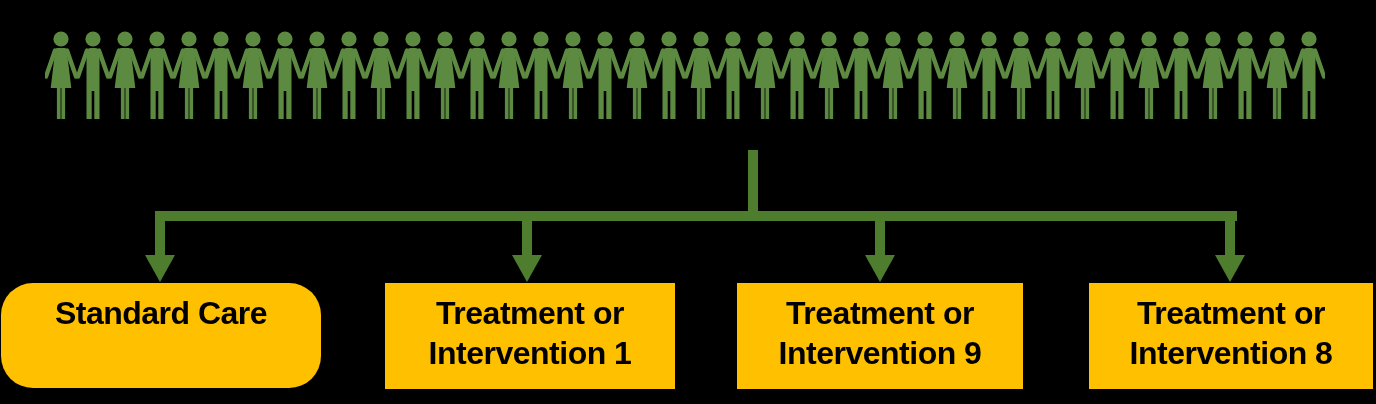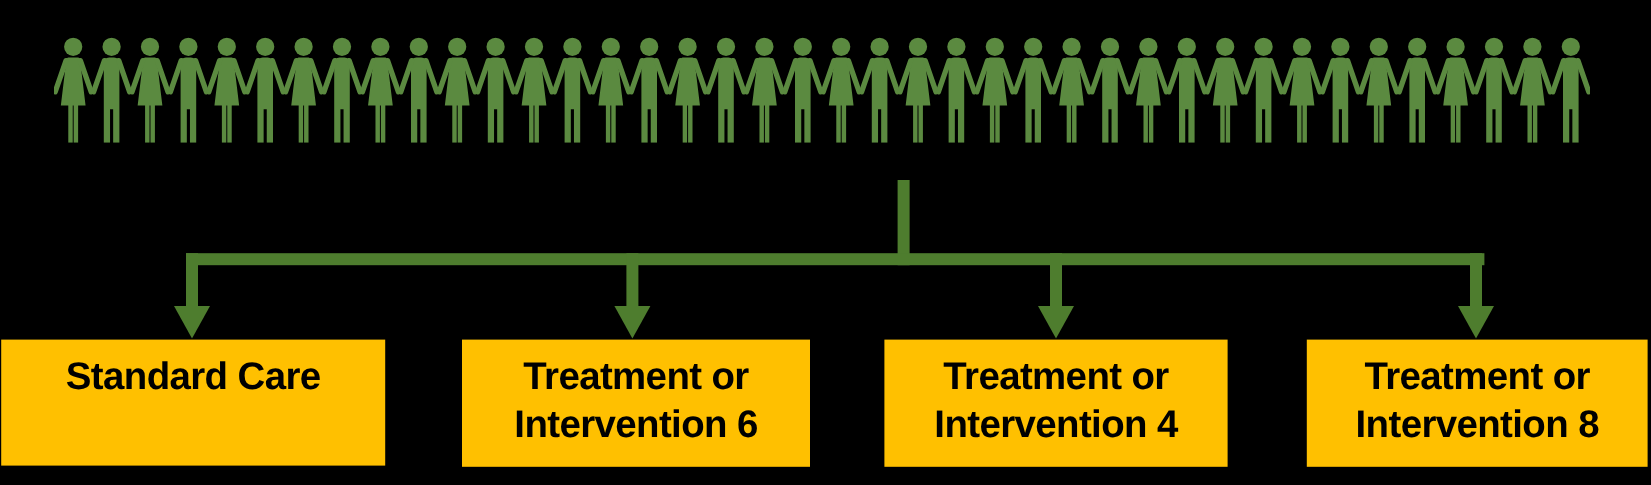--- a/index.html
+++ b/index.html
@@ -52,21 +52,21 @@
     font-weight: 700;
     font-size: 32px;
     letter-spacing: -0.5px;
   }
   .alloc-box .line {
     display: block;
     height: 40px;
     line-height: 40px;
     white-space: nowrap;
   }
-  #box-1 { left: 1px;    width: 320px; height: 105px; }
+  #box-1 { left: 1px;    width: 320px; height: 105px; border-radius: 32px; }
   #box-2 { left: 385px;  width: 290px; }
   #box-3 { left: 737px;  width: 286px; }
   #box-4 { left: 1089px; width: 284px; }
 </style>
 </head>
 <body>
 
 <div id="canvas" style="--bg-color: #000000; --fig-color: #5B8A40; --conn-color: #4E7D2E; --box-color: #FFC000; --box-text-color: #000000;">
 
   <svg id="people-row" viewBox="0 0 1280 88" aria-hidden="true">
@@ -149,24 +149,24 @@
       <polygon class="conn-shape" points="1215,255 1245,255 1230,282"></polygon>
     </g>
   </svg>
 
   <div id="box-1" class="alloc-box">
     <span class="line">Standard Care</span>
     <span class="line"></span>
   </div>
   <div id="box-2" class="alloc-box">
     <span class="line">Treatment or</span>
-    <span class="line">Intervention 6</span>
+    <span class="line">Intervention 1</span>
   </div>
   <div id="box-3" class="alloc-box">
     <span class="line">Treatment or</span>
-    <span class="line">Intervention 4</span>
+    <span class="line">Intervention 9</span>
   </div>
   <div id="box-4" class="alloc-box">
     <span class="line">Treatment or</span>
     <span class="line">Intervention 8</span>
   </div>
 
 </div>
 
 </body></html>

